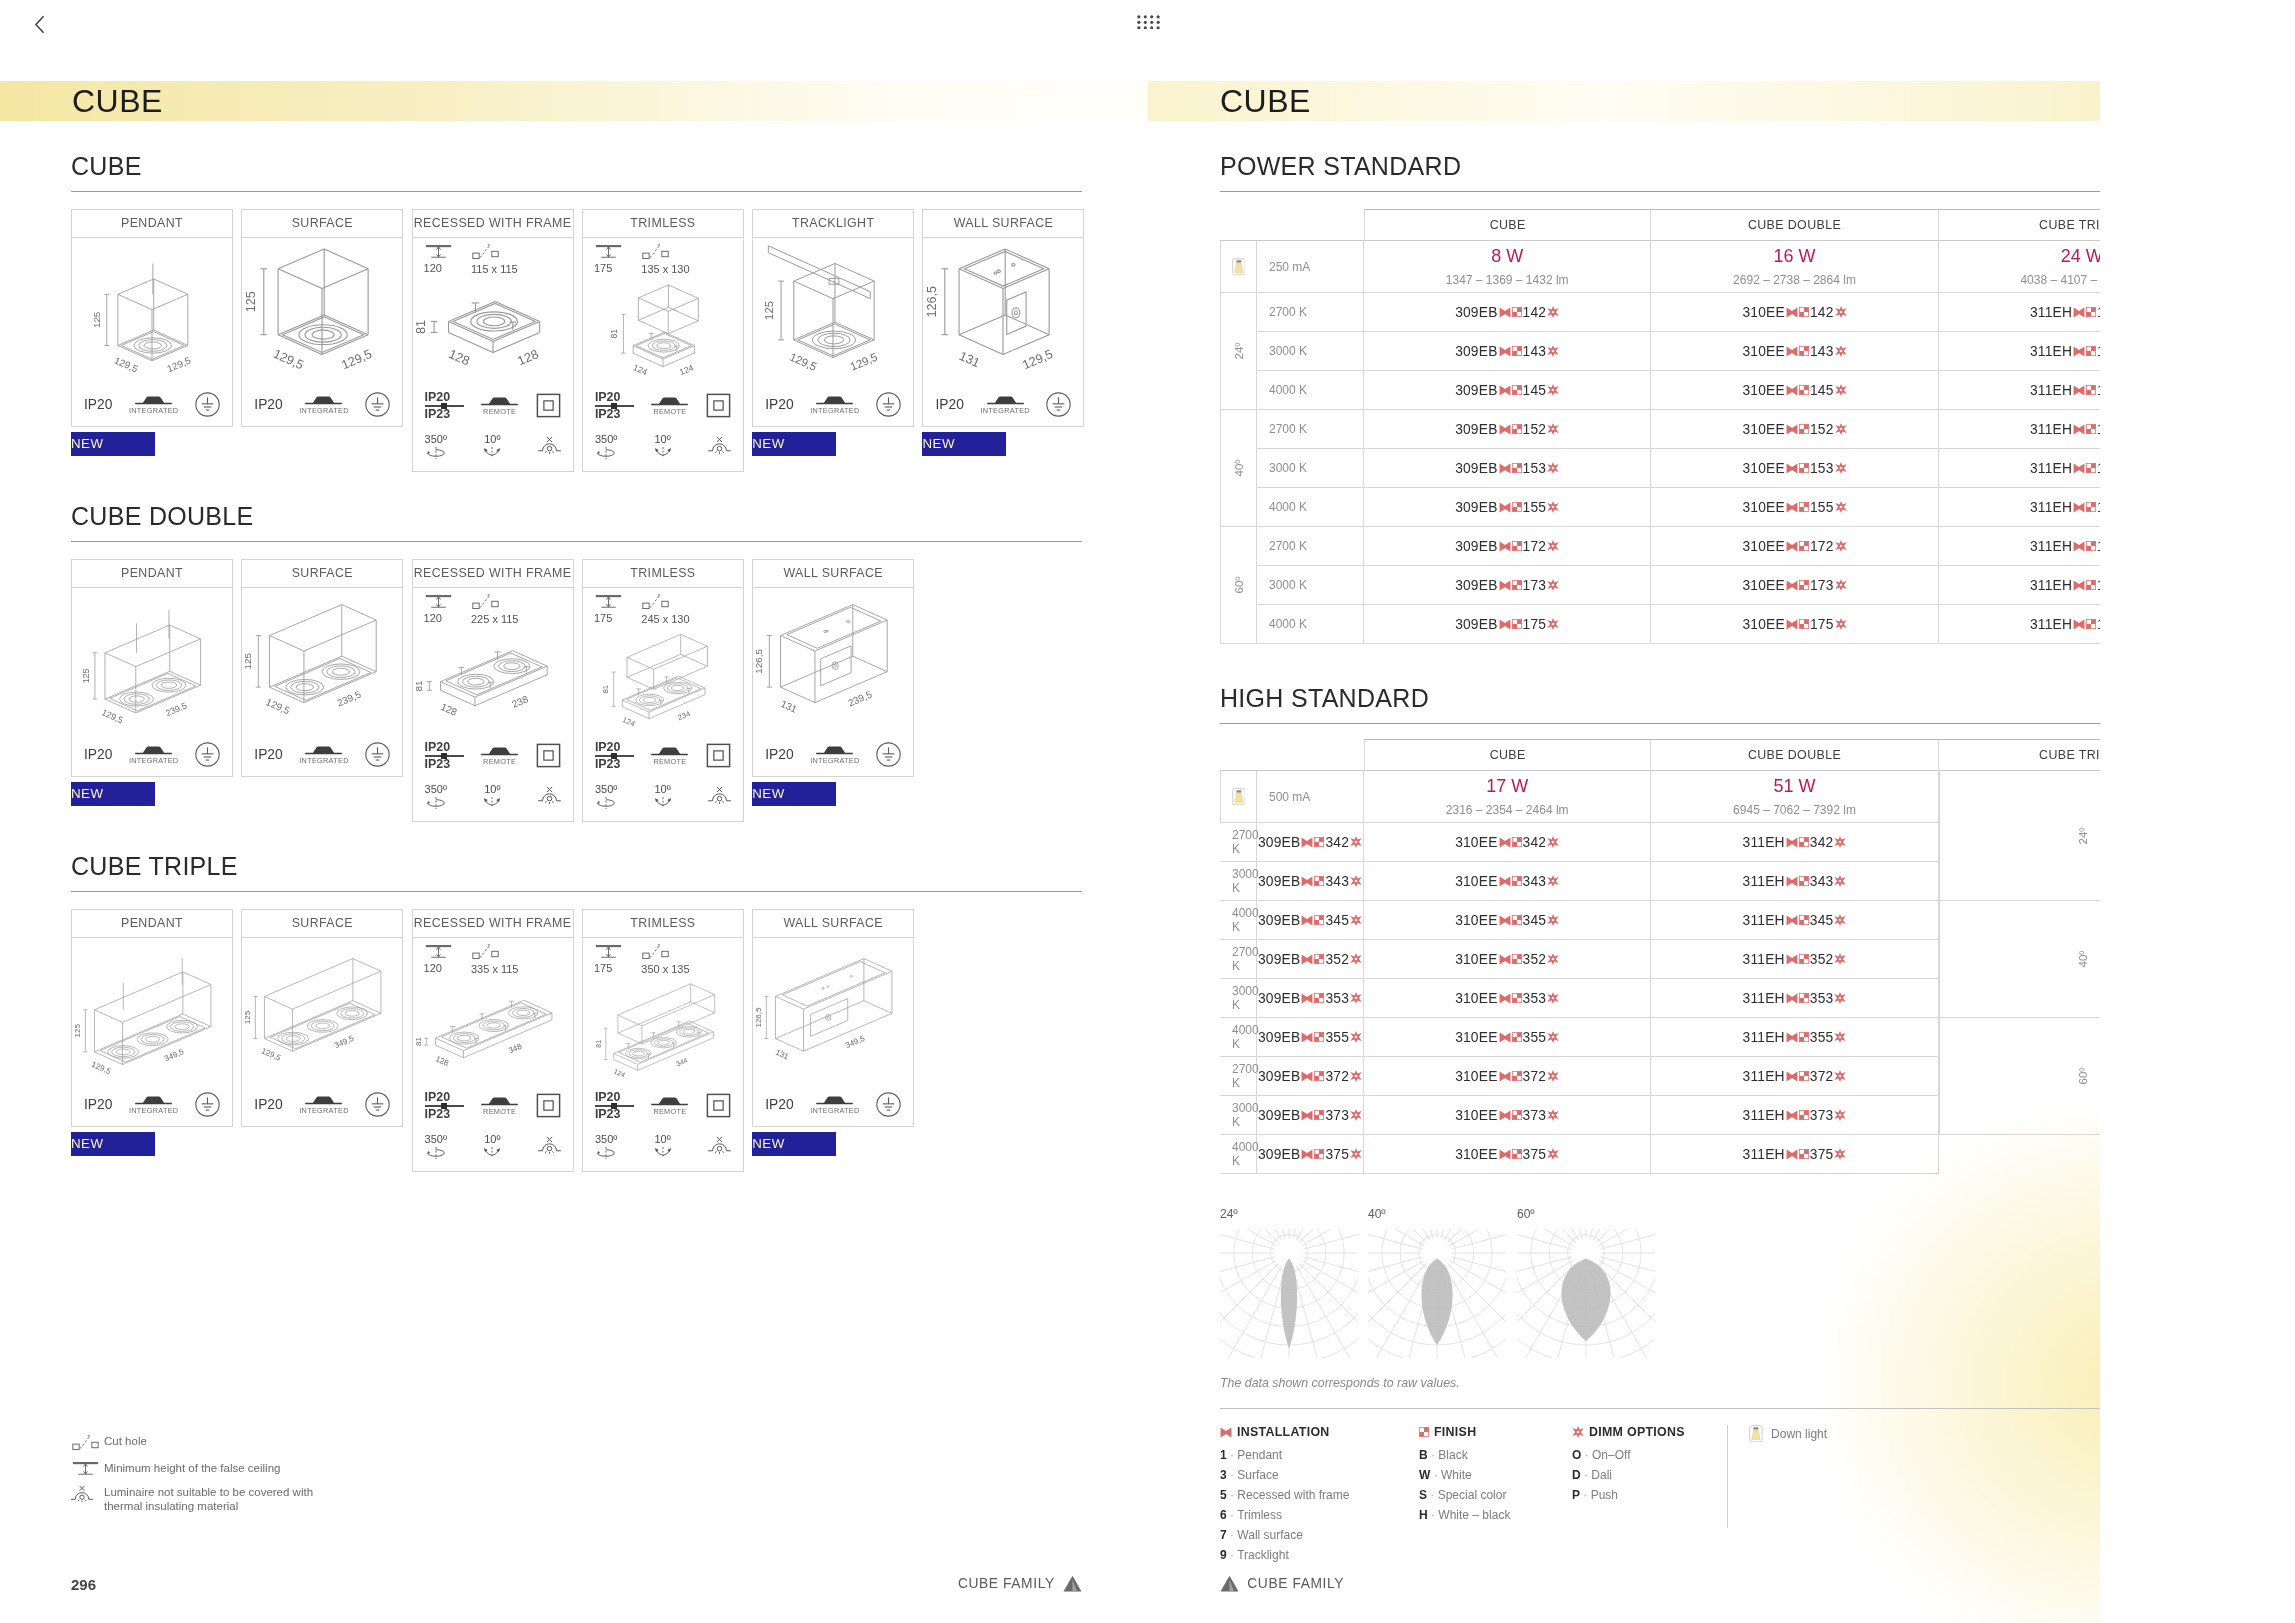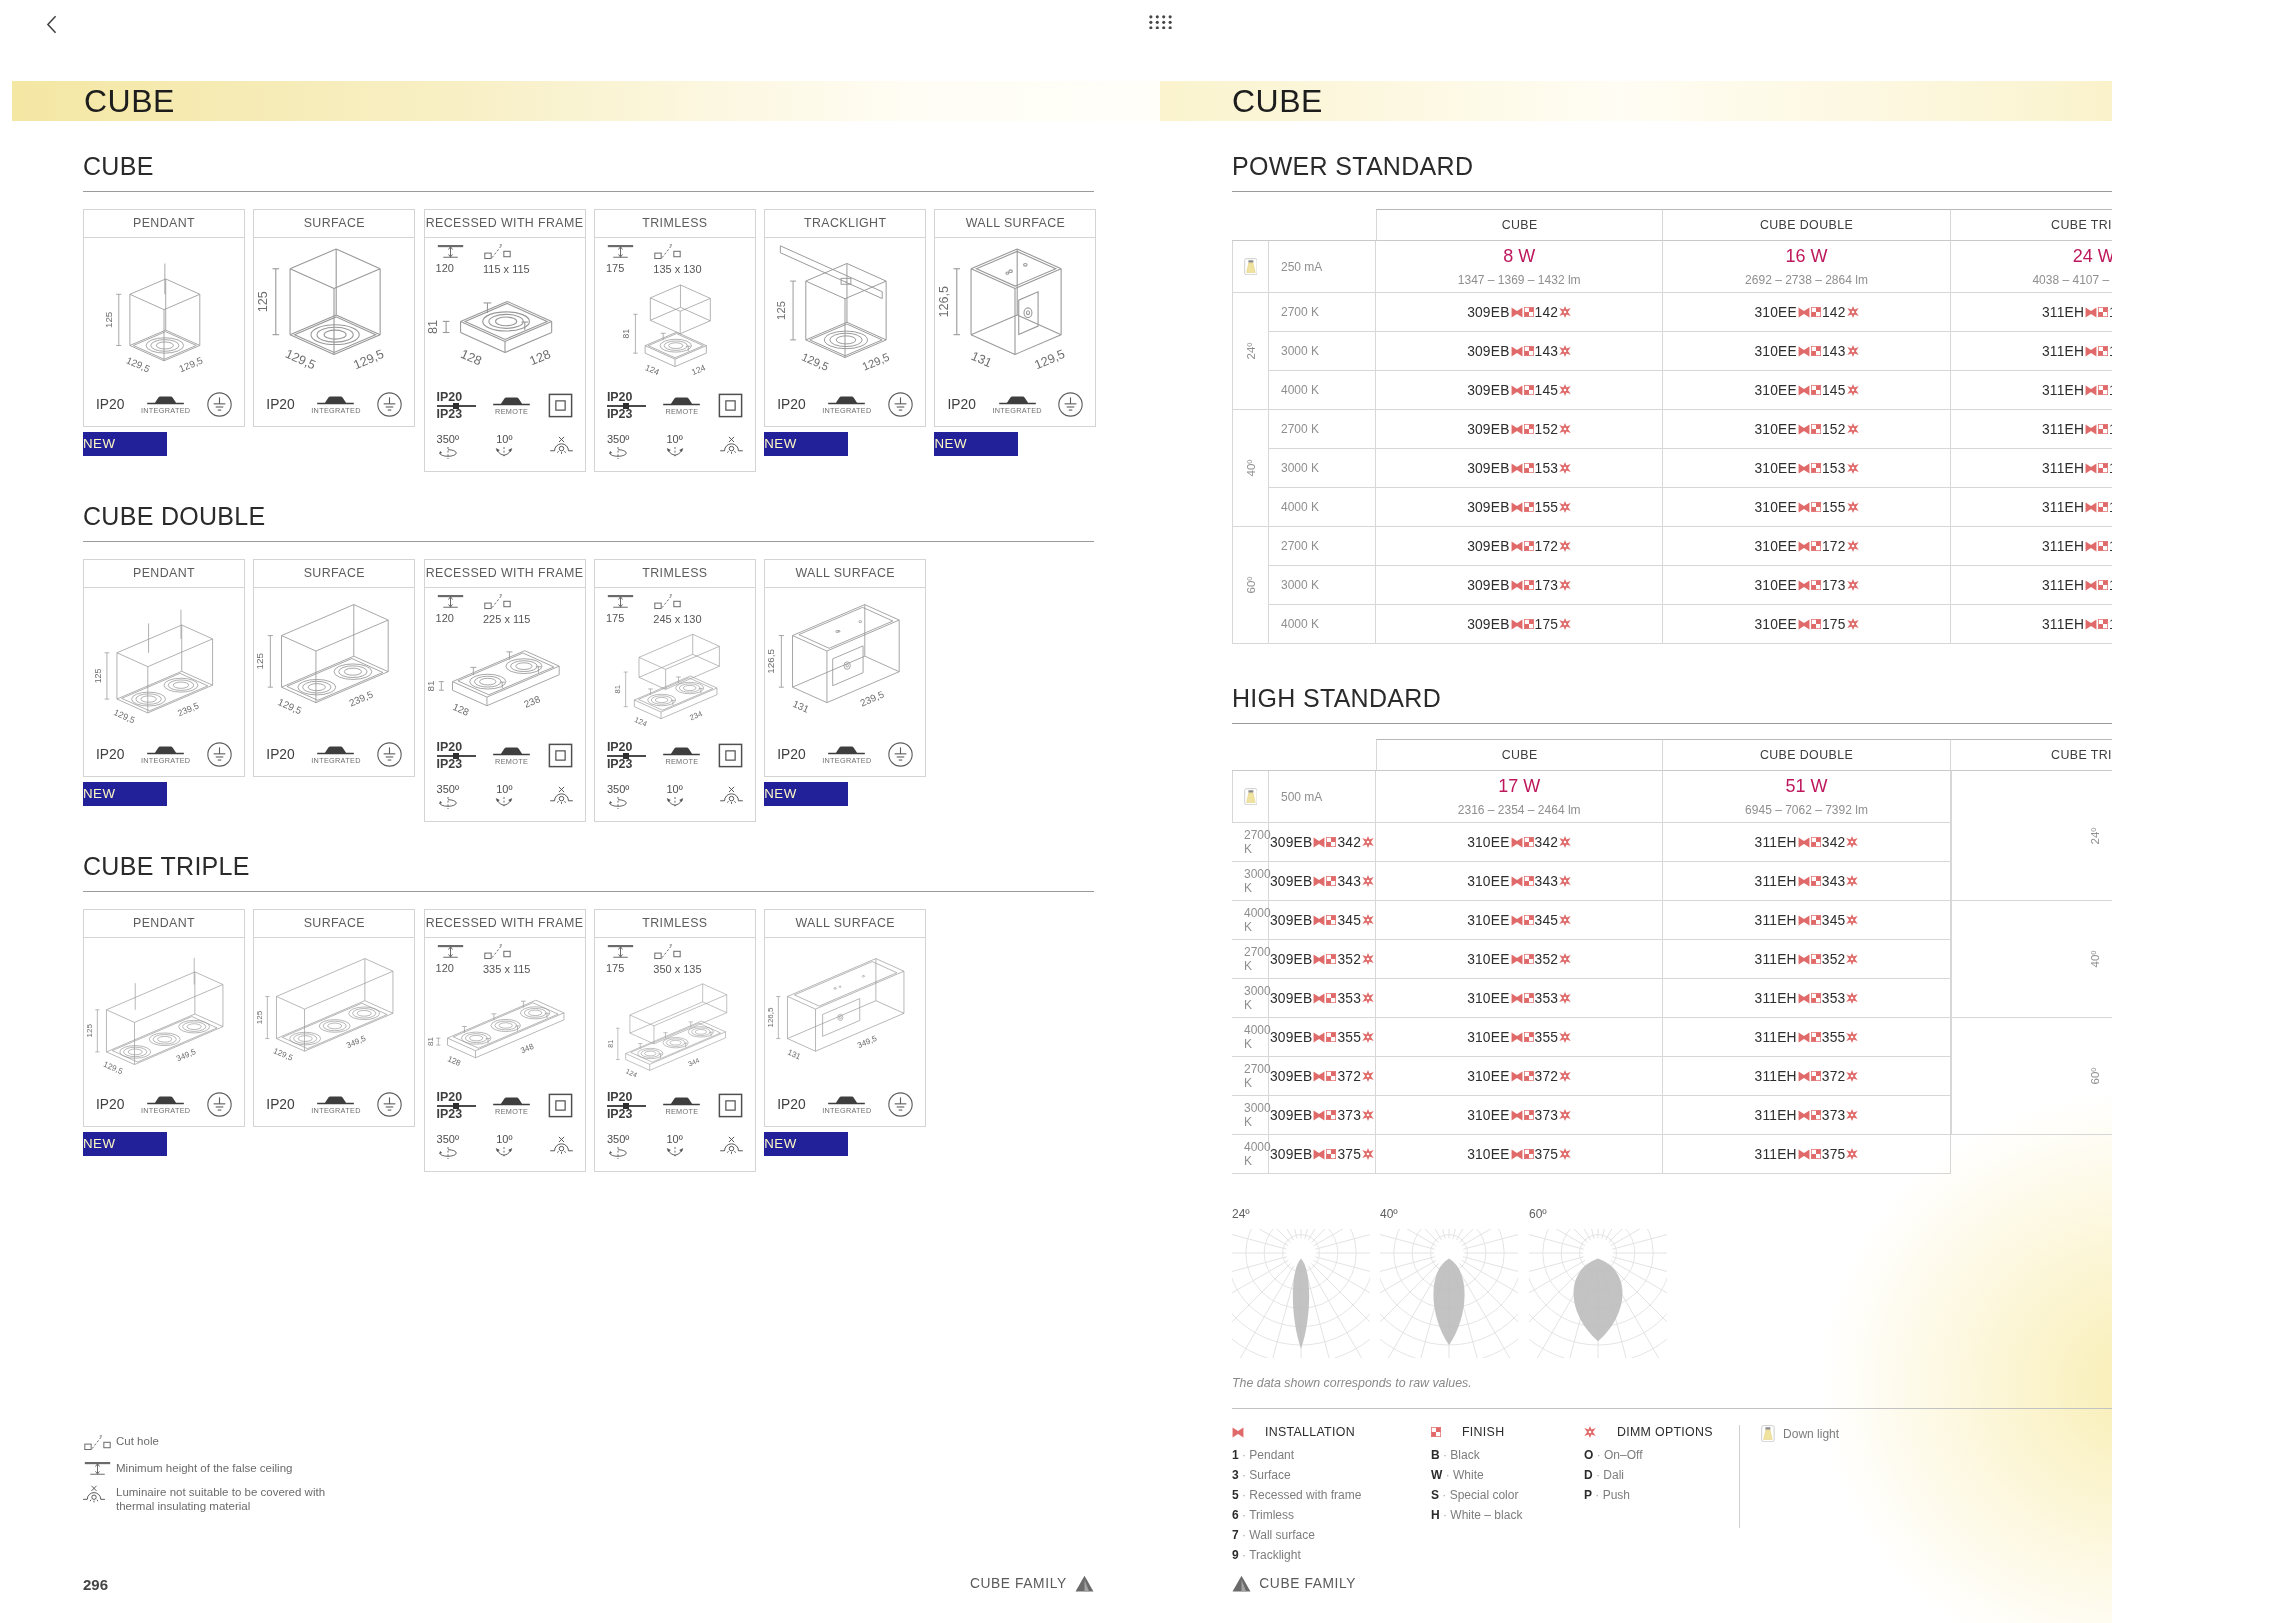--- a/index.html
+++ b/index.html
@@ -1,17 +1,17 @@
 <!DOCTYPE html>
 <html style="font-size:14.7px"><head>
 <meta charset="utf-8">
 <style>
   html,body{margin:0;padding:0;background:#ffffff;}
   body{width:2296px;height:1624px;font-family:"Liberation Sans",sans-serif;-webkit-font-smoothing:antialiased;}
-  .canvas{position:absolute;top:0;left:12px;width:2100px;height:1624px;background:#fff;overflow:hidden;}
+  .canvas{position:absolute;top:0;left:0;width:2100px;height:1624px;background:#fff;overflow:hidden;}
 
   
   .topbar{position:absolute;top:0;left:0;width:2296px;height:42px;background:#fff;z-index:50;}
   .navbtn{position:absolute;top:12px;width:24px;height:24px;display:flex;align-items:center;justify-content:center;cursor:pointer;}
   .navbtn.prev{left:27.5px;} .navbtn.next{right:27.5px;}
   .gridbtn{position:absolute;top:14.7px;left:1137px;cursor:pointer;}
 
   
   .page{position:absolute;top:0;height:1624px;width:1148px;}
   .page.left{left:0;} .page.right{left:1148px;}
@@ -84,21 +84,21 @@
   .beam span{transform:rotate(-90deg);font-size:11.5px;color:#8f8f8f;white-space:nowrap;}
   .ccell{border-right:0.9px solid #d7d7d7;border-bottom:0.9px solid #d7d7d7;display:flex;align-items:center;justify-content:center;gap:1px;}
   .ccell .pre,.ccell .num{font-size:13.8px;color:#2d2d2d;font-weight:500;letter-spacing:0.2px;}
 
   
   .plabel{position:absolute;font-size:12px;color:#5e5e5e;}
   .polar{position:absolute;width:138px;height:129px;overflow:hidden;}
   .note{position:absolute;left:72px;top:1376px;font-size:12.4px;color:#8a8a8a;font-style:italic;}
   .ldiv{position:absolute;left:72px;top:1408px;width:1006px;border-top:0.9px solid #c2c2c2;}
   .rleg{position:absolute;top:1425px;}
-  .rleg .hd{display:flex;align-items:center;gap:21px;font-size:12.4px;font-weight:normal;color:#2c2c2c;letter-spacing:0.3px;margin-bottom:6.4px;}
+  .rleg .hd{display:flex;align-items:center;gap:5px;font-size:12.4px;font-weight:bold;color:#2c2c2c;letter-spacing:0.3px;margin-bottom:6.4px;}
   .rleg .it{font-size:12px;line-height:20px;color:#7d7d7d;}
   .rleg .it b{color:#2c2c2c;font-weight:bold;}
   .rleg .it s{text-decoration:none;color:#a5a5a5;}
   .vdiv{position:absolute;left:579px;top:1425px;height:103px;border-left:0.9px solid #cfcfcf;}
   .dl{position:absolute;left:601px;top:1425px;display:flex;align-items:center;gap:8.3px;font-size:12px;color:#7d7d7d;}
 </style>
 </head>
 <body>
 
 <div class="canvas">

